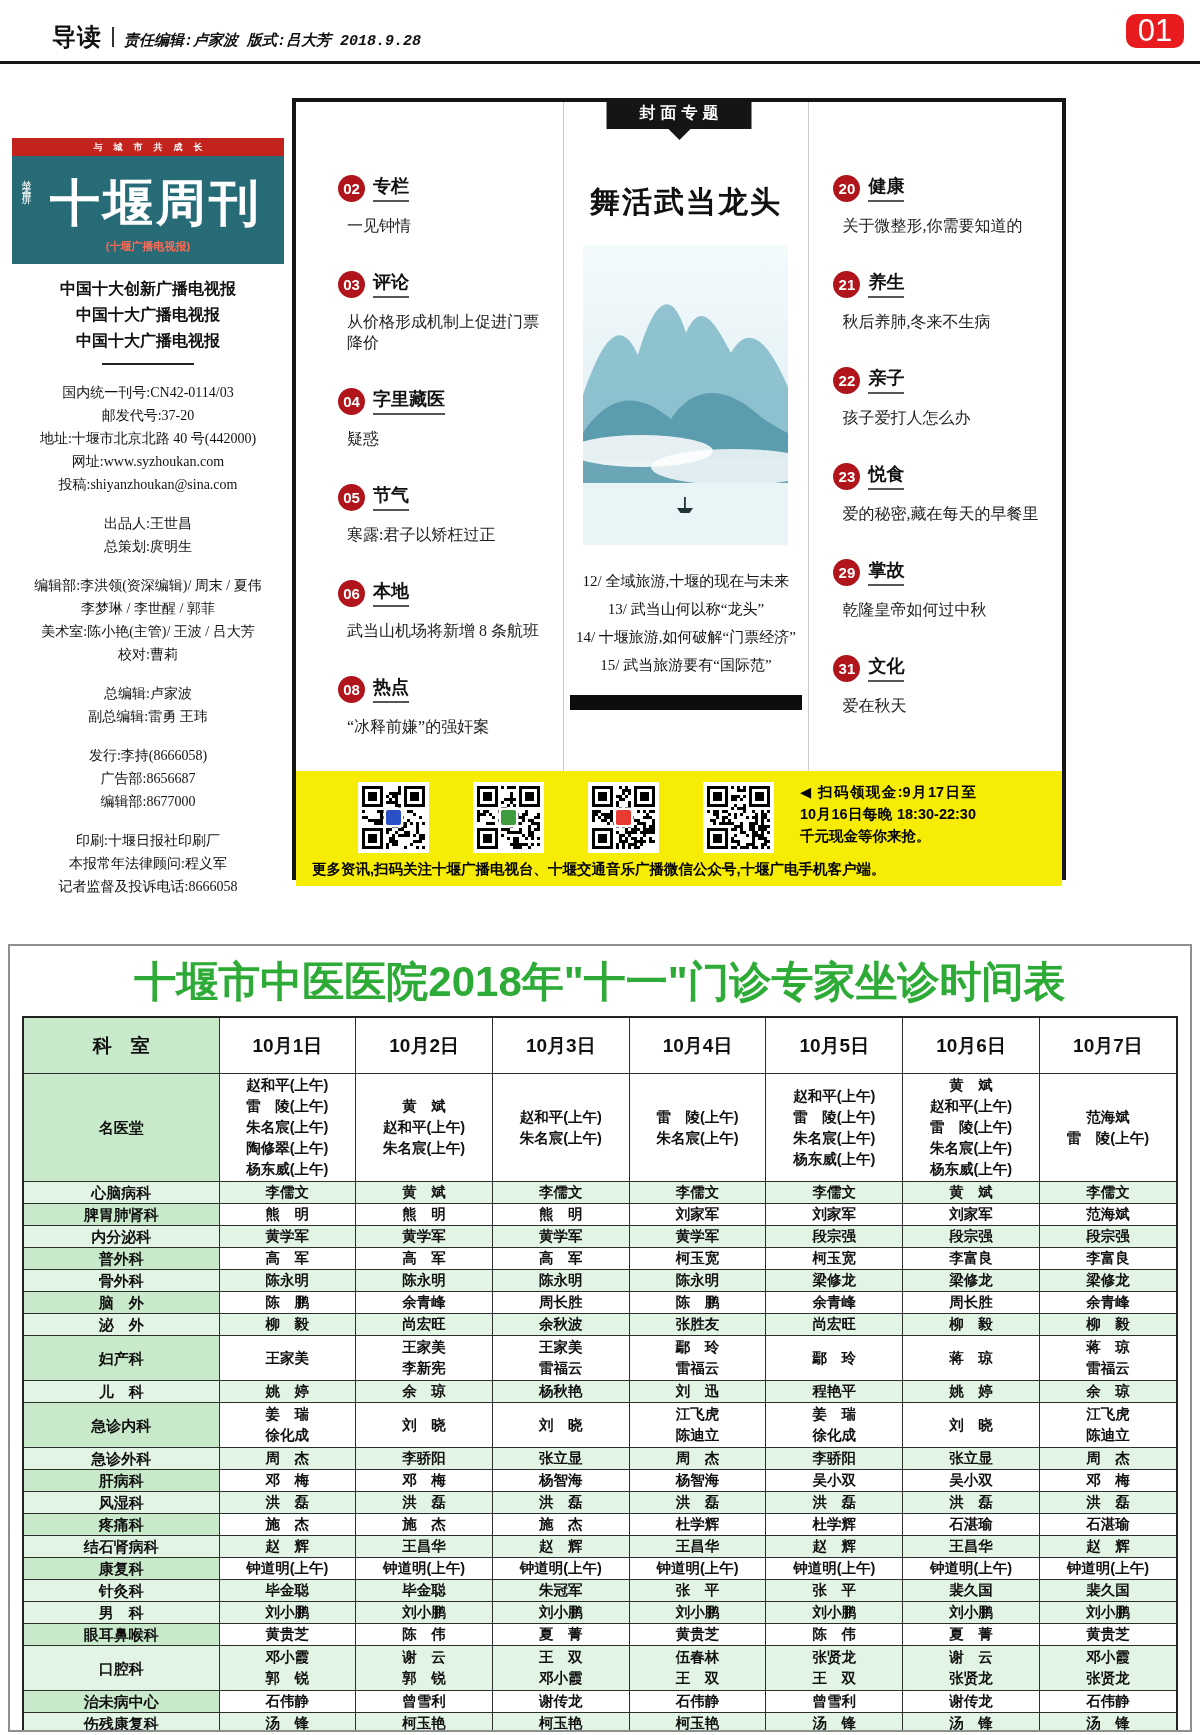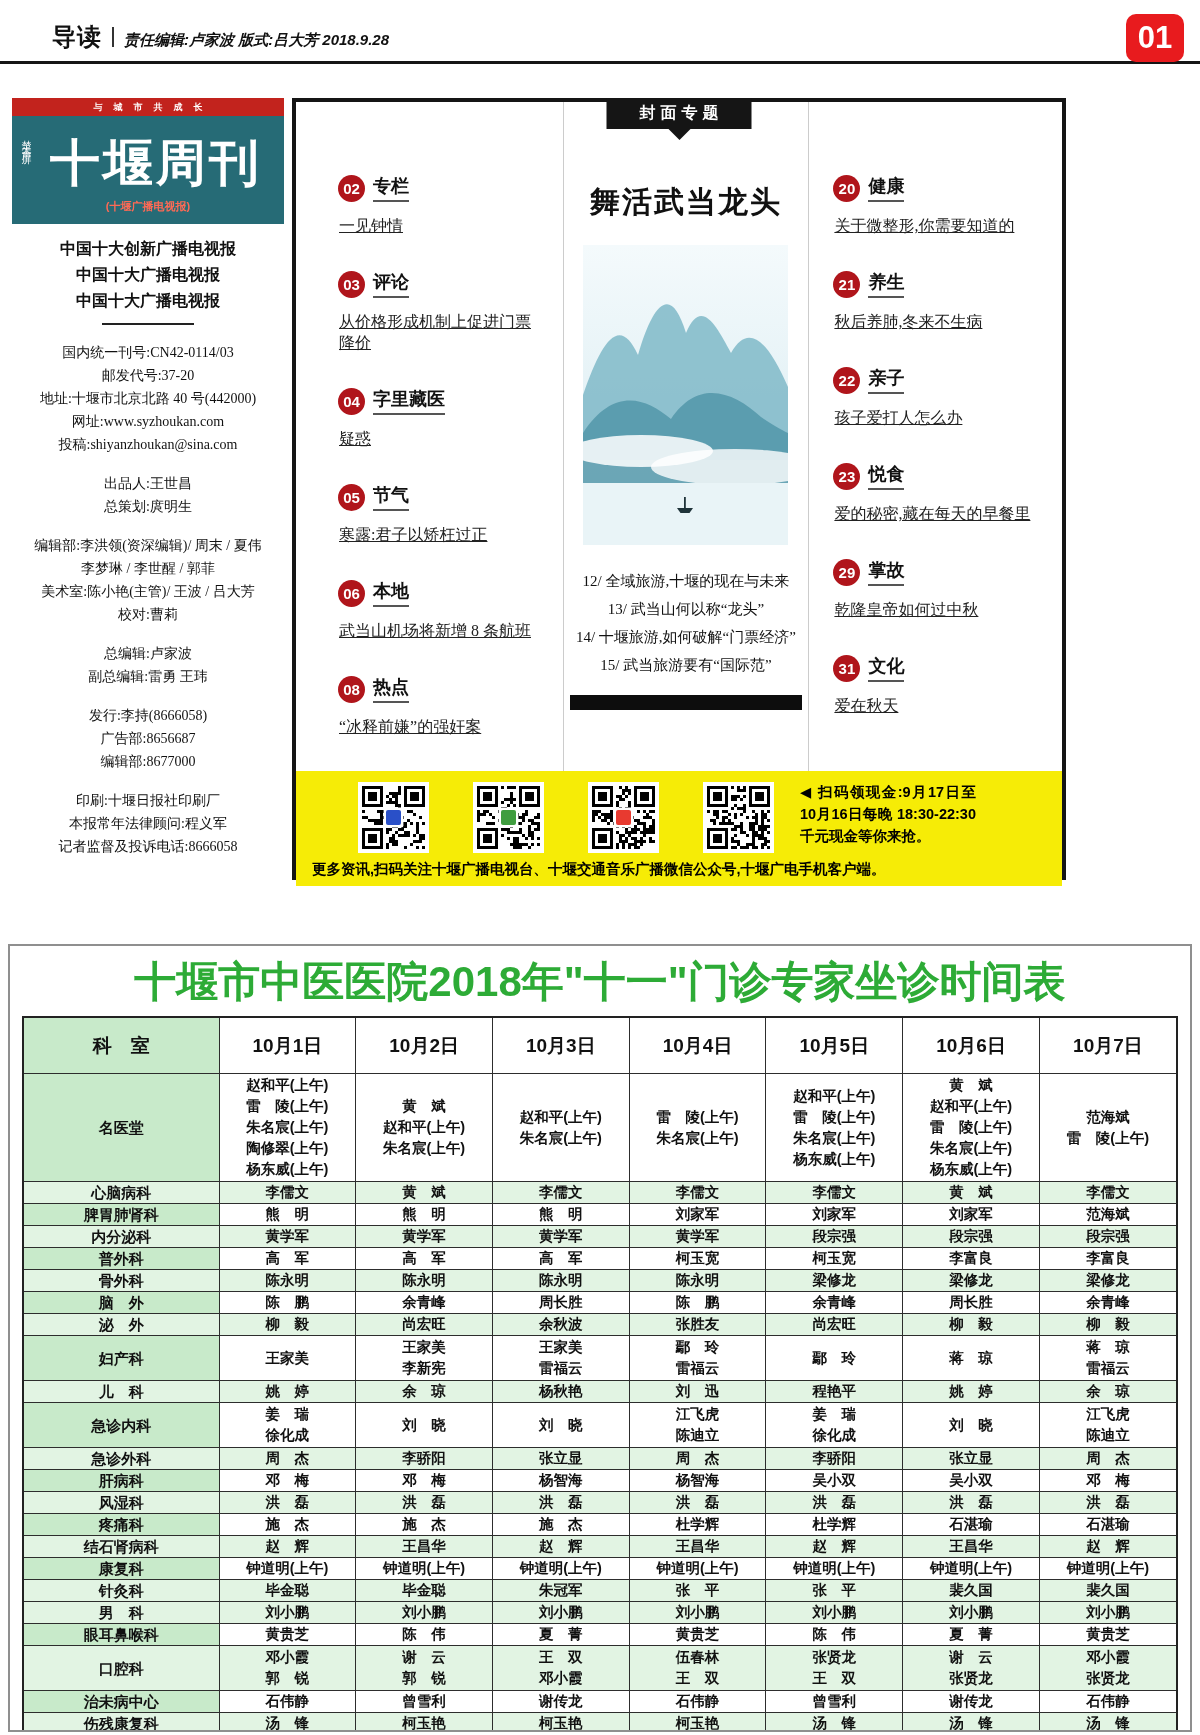--- a/index.html
+++ b/index.html
@@ -6,31 +6,31 @@
   html,body { background:#fff; }
   body {
     width:1200px; height:1735px; position:relative;
     font-family:"Liberation Sans","DejaVu Sans",sans-serif; color:#111;
   }
   .serif { font-family:"Liberation Serif","DejaVu Serif",serif; }
 
   
   .page-header { position:absolute; left:0; top:0; width:1200px; height:64px;
     border-bottom:3px solid #151515; }
-  .ph-inner { position:absolute; left:52px; bottom:8px; display:flex; align-items:baseline; }
+  .ph-inner { position:absolute; left:52px; bottom:8px; display:flex; align-items:baseline;font-family:Liberation Mono, monospace; }
   .page-tag { font-size:24px; font-weight:bold; letter-spacing:1px; }
   .ph-bar { width:2px; height:20px; background:#333; margin:0 10px; align-self:center; }
   .editor-line { font-size:15px; font-weight:bold; font-style:italic; }
-  .page-badge { position:absolute; right:16px; top:14px; width:58px; height:48px;
-    background:#e81b1e; color:#fff; border-radius:10px; font-size:31px; font-weight:bold;
+  .page-badge { position:absolute; right:16px; top:14px; width:58px; height:34px;
+    background:#e81b1e; color:#fff; border-radius:10px; font-size:31px; font-weight:normal;
     display:flex; align-items:center; justify-content:center; }
 
   
   .sidebar { position:absolute; left:12px; top:98px; width:272px; text-align:center; }
-  .masthead { position:relative; background:#266b76; padding-bottom:6px; }
+  .masthead { position:relative; background:#266b76; padding-bottom:6px;margin-top:40px; }
   .mast-strip { background:#c2231d; color:#fff; font-size:9px; letter-spacing:11px;
     padding:3px 0 2px 11px; font-weight:bold; }
   .mast-title { color:#fff; font-size:50px; font-weight:bold; letter-spacing:3px;
     padding:14px 0 2px 16px; font-family:"Liberation Serif","DejaVu Serif",serif; }
   .mast-vert { position:absolute; left:7px; top:34px; writing-mode:vertical-rl;
     color:#fff; font-size:10px; letter-spacing:5px; }
   .mast-sub { color:#ff6a55; font-size:11px; font-weight:bold; padding-bottom:4px; }
   .sb-honor { font-size:16px; font-weight:bold; line-height:26px; }
   .sb-honors { margin-top:12px; }
   .sb-divider { width:92px; height:2px; background:#222; margin:9px auto 8px; }
@@ -53,22 +53,22 @@
     text-align:center; }
   .col-right { width:293px; padding-left:24px; padding-right:14px; }
 
   .section-item { margin-bottom:33px; }
   .sec-head { display:flex; align-items:center; }
   .sec-num { width:27px; height:27px; border-radius:50%; background:#b0151b; color:#fff;
     font-size:15px; font-weight:bold; display:inline-flex; align-items:center;
     justify-content:center; flex:0 0 27px; }
   .sec-label { margin-left:8px; font-size:18px; font-weight:bold;
     border-bottom:2px solid #555; padding-bottom:2px; }
-  .sec-text { margin-top:14px; margin-left:1px; font-size:16px; color:#222;
-    font-family:"Liberation Serif","DejaVu Serif",serif;text-decoration:underline; }
+  .sec-text { margin-top:14px; margin-left:9px; font-size:16px; color:#222;
+    font-family:"Liberation Serif","DejaVu Serif",serif; }
 
   .cover-title { font-size:30px; font-weight:bold; letter-spacing:2px; margin-top:8px;
     font-family:"Liberation Serif","DejaVu Serif",serif; }
   .cover-art { width:205px; height:300px; margin:22px auto 0;
     background:linear-gradient(#f2f9fb,#dcedf2); }
   .cover-list { margin-top:22px; list-style:none; }
   .cover-list li { font-size:15px; line-height:28px;
     font-family:"Liberation Serif","DejaVu Serif",serif; }
   .cover-bar { width:232px; height:15px; background:#0d0d0d; margin:16px auto 0; }
 

